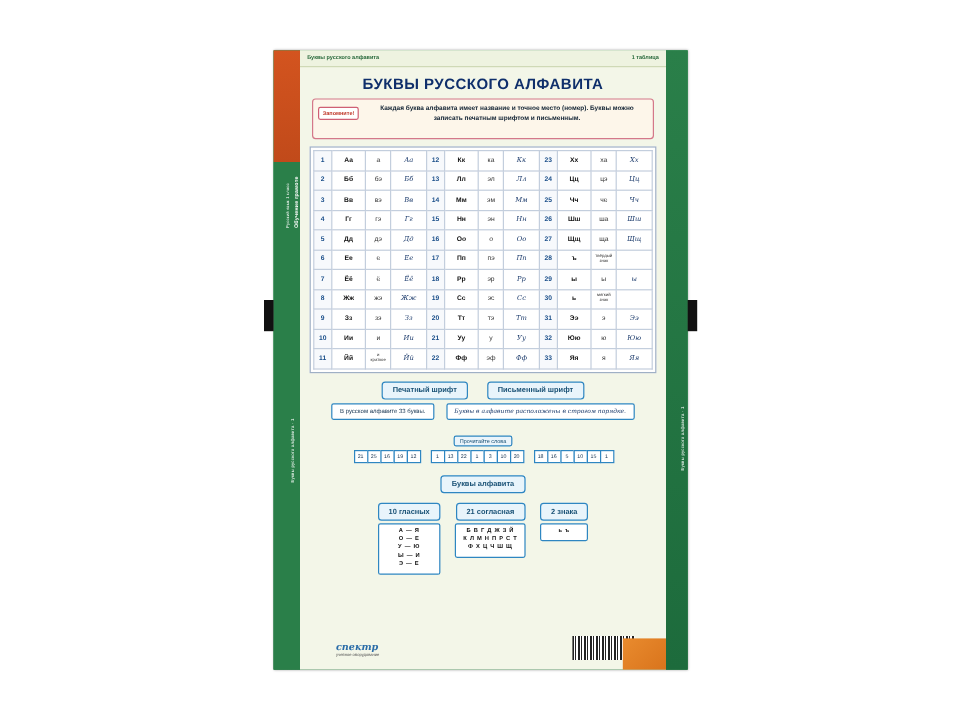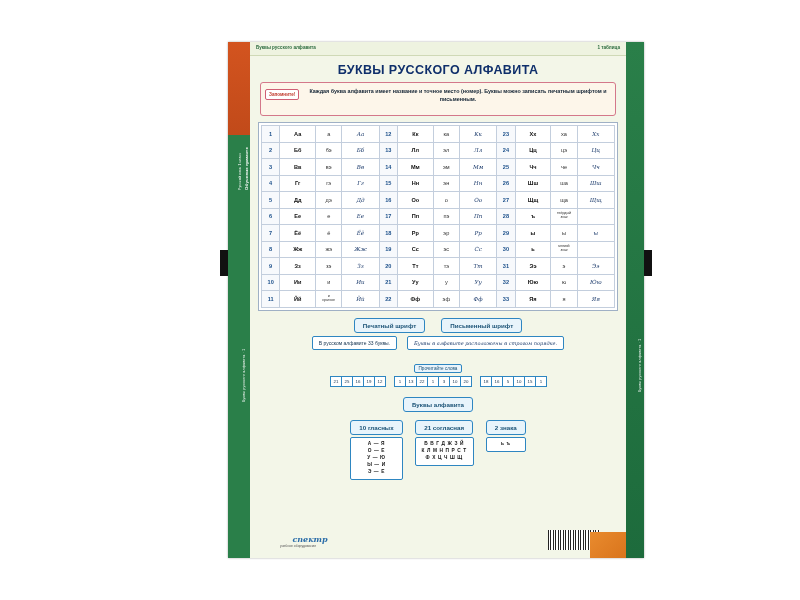--- a/index.html
+++ b/index.html
@@ -7,21 +7,21 @@
     padding: 0;
     width: 800px;
     height: 600px;
     background: #ffffff;
     font-family: "Liberation Sans", sans-serif;
   }
   #poster-wrap {
     position: absolute;
     left: 228px;
     top: 42px;
-    width: 416px;
+    width: 345px;
     height: 516px;
     background: #2f8a4f;
     box-shadow: 0 0 2px rgba(0,0,0,0.35);
   }
   
   #poster-wrap:before {
     content: "";
     position: absolute;
     left: 0; top: 0; right: 0; bottom: 0;
     background: linear-gradient(to bottom, #2f8f52 0%, #38a05c 40%, #1f6f3c 100%);
@@ -260,21 +260,20 @@
     position: absolute;
     left: 30px; bottom: 10px;
     width: 60px;
   }
   .logo .brand {
     font-family: "DejaVu Serif", serif;
     font-style: italic;
     font-size: 8px;
     color: #2a6ca8;
     font-weight: bold;
-    text-align: center;
   }
   .logo .sub { font-size: 3.4px; color: #555; }
   .barcode {
     position: absolute;
     right: 26px; bottom: 8px;
     width: 52px; height: 20px;
     background: repeating-linear-gradient(to right,#222 0 1px,#fff 1px 2px,#222 2px 3px,#fff 3px 5px);
   }
   .orange-corner {
     position:absolute;

